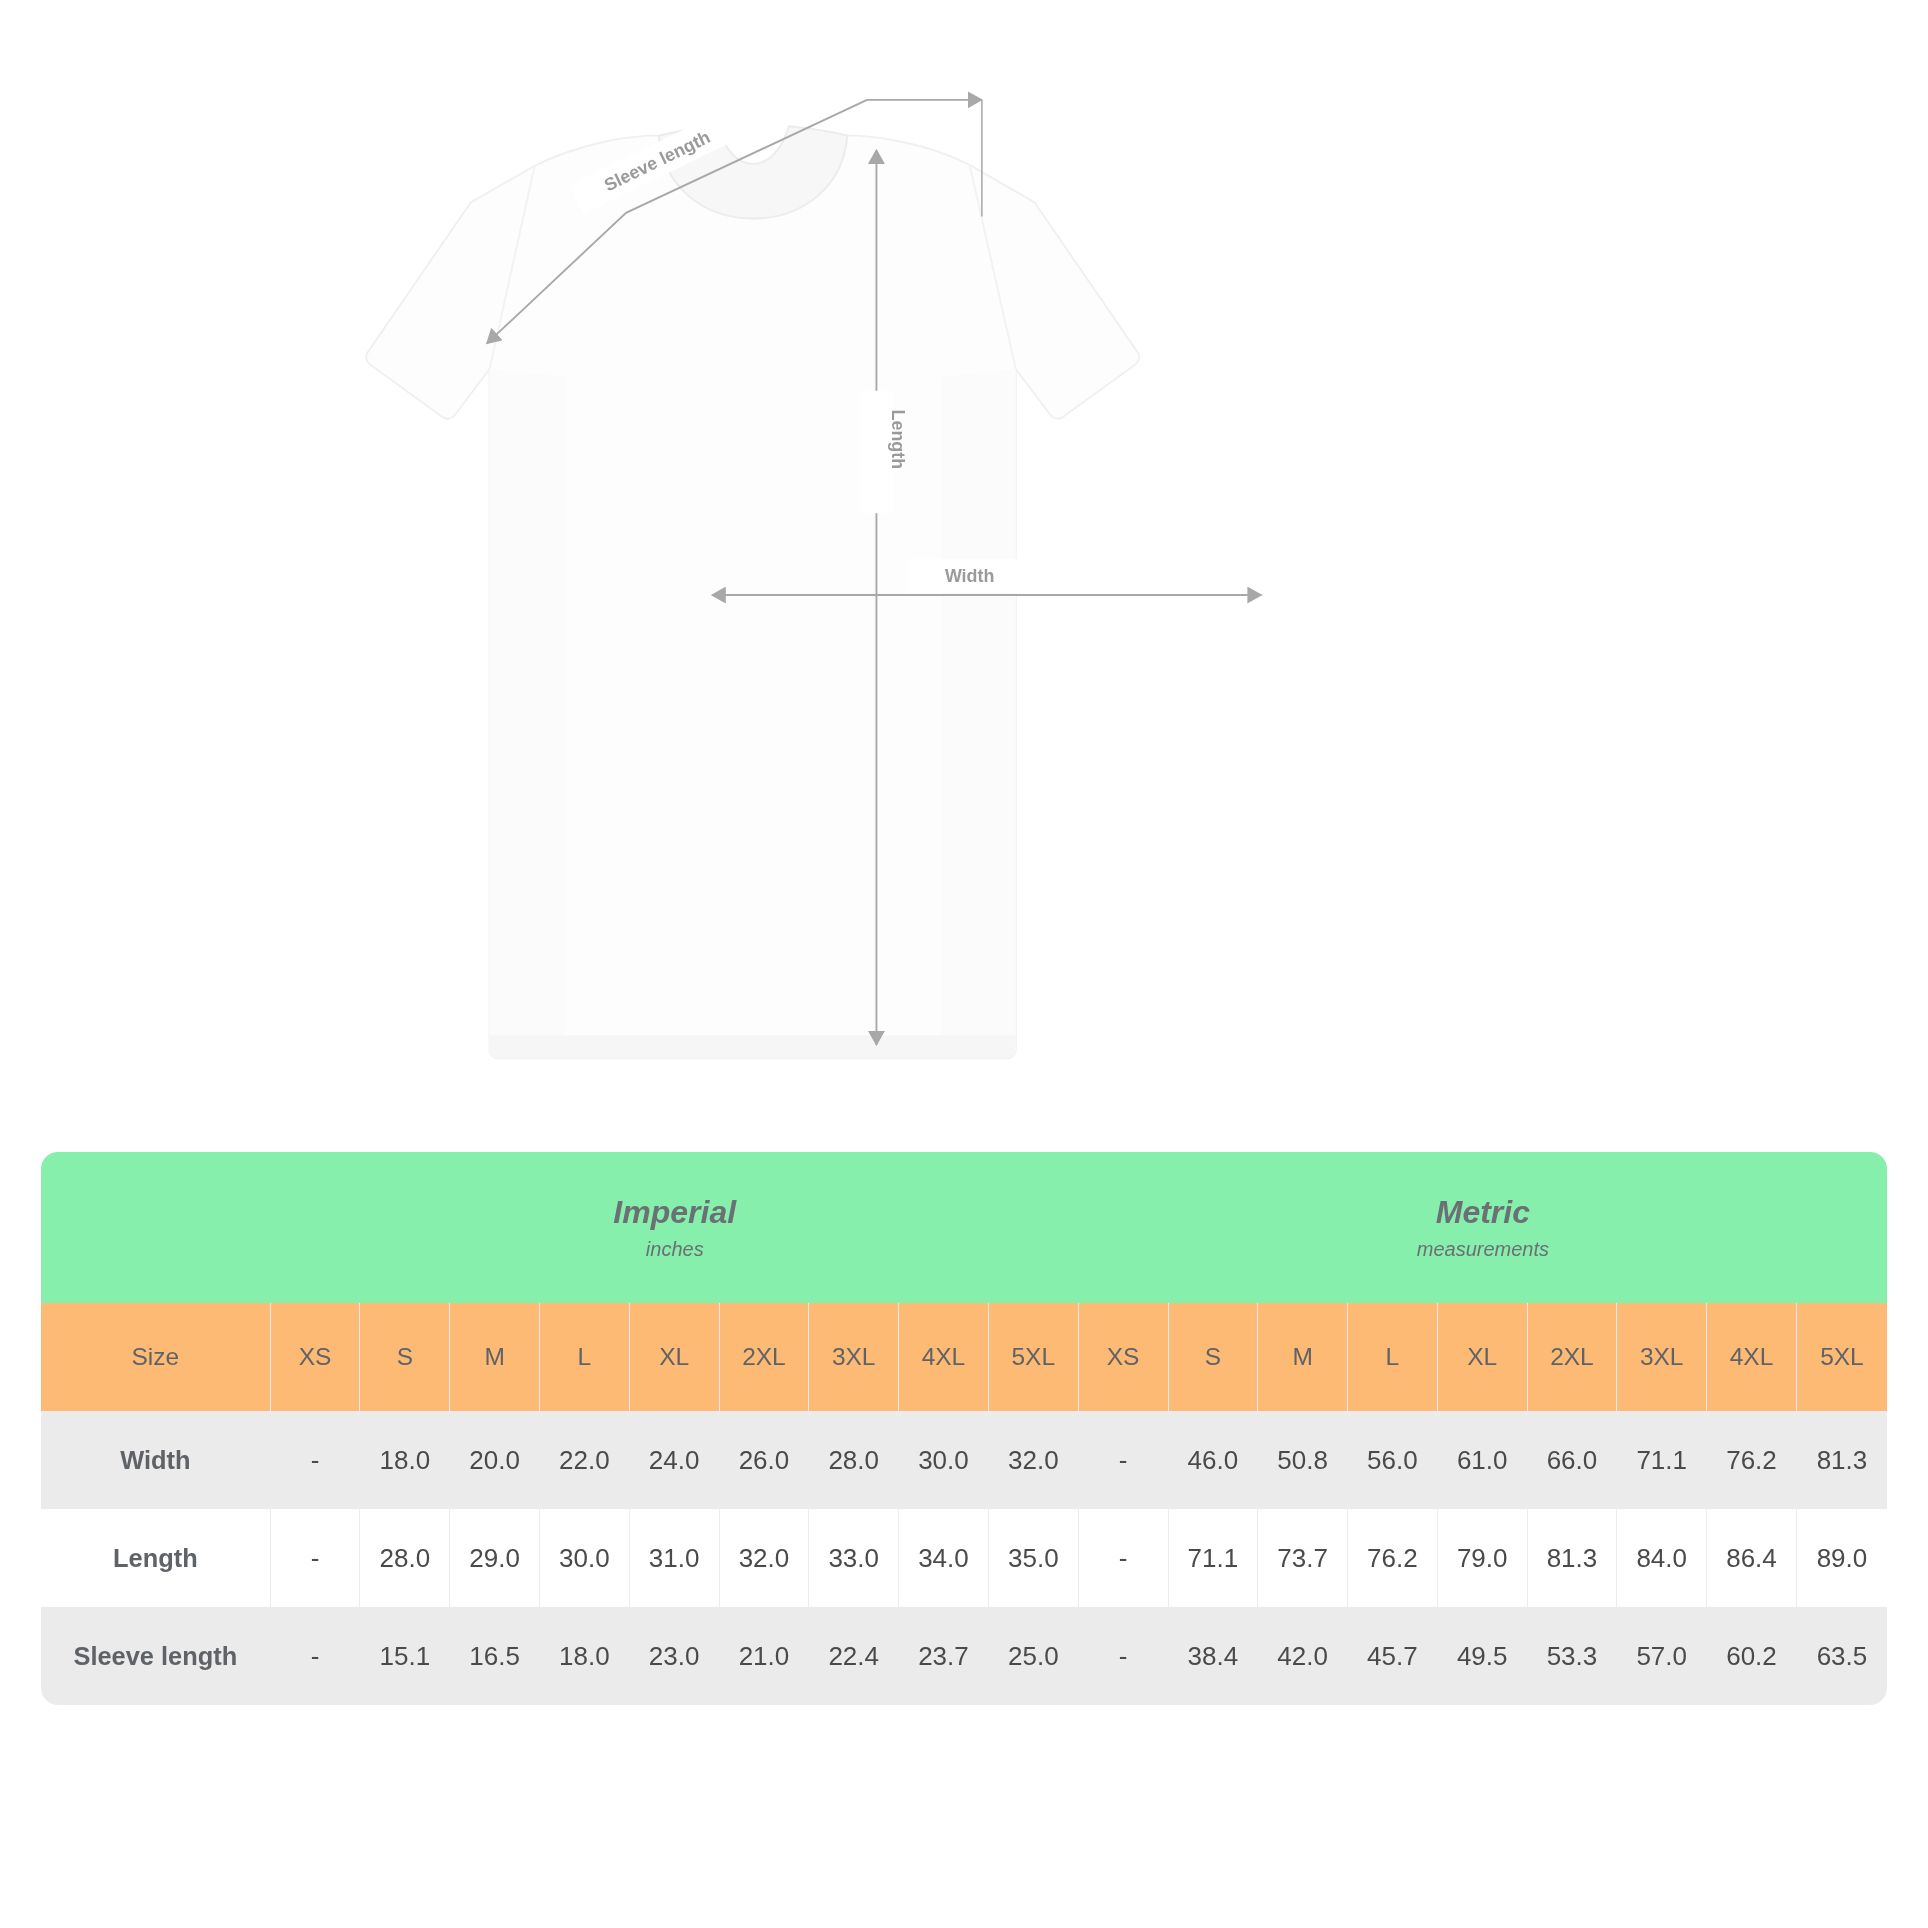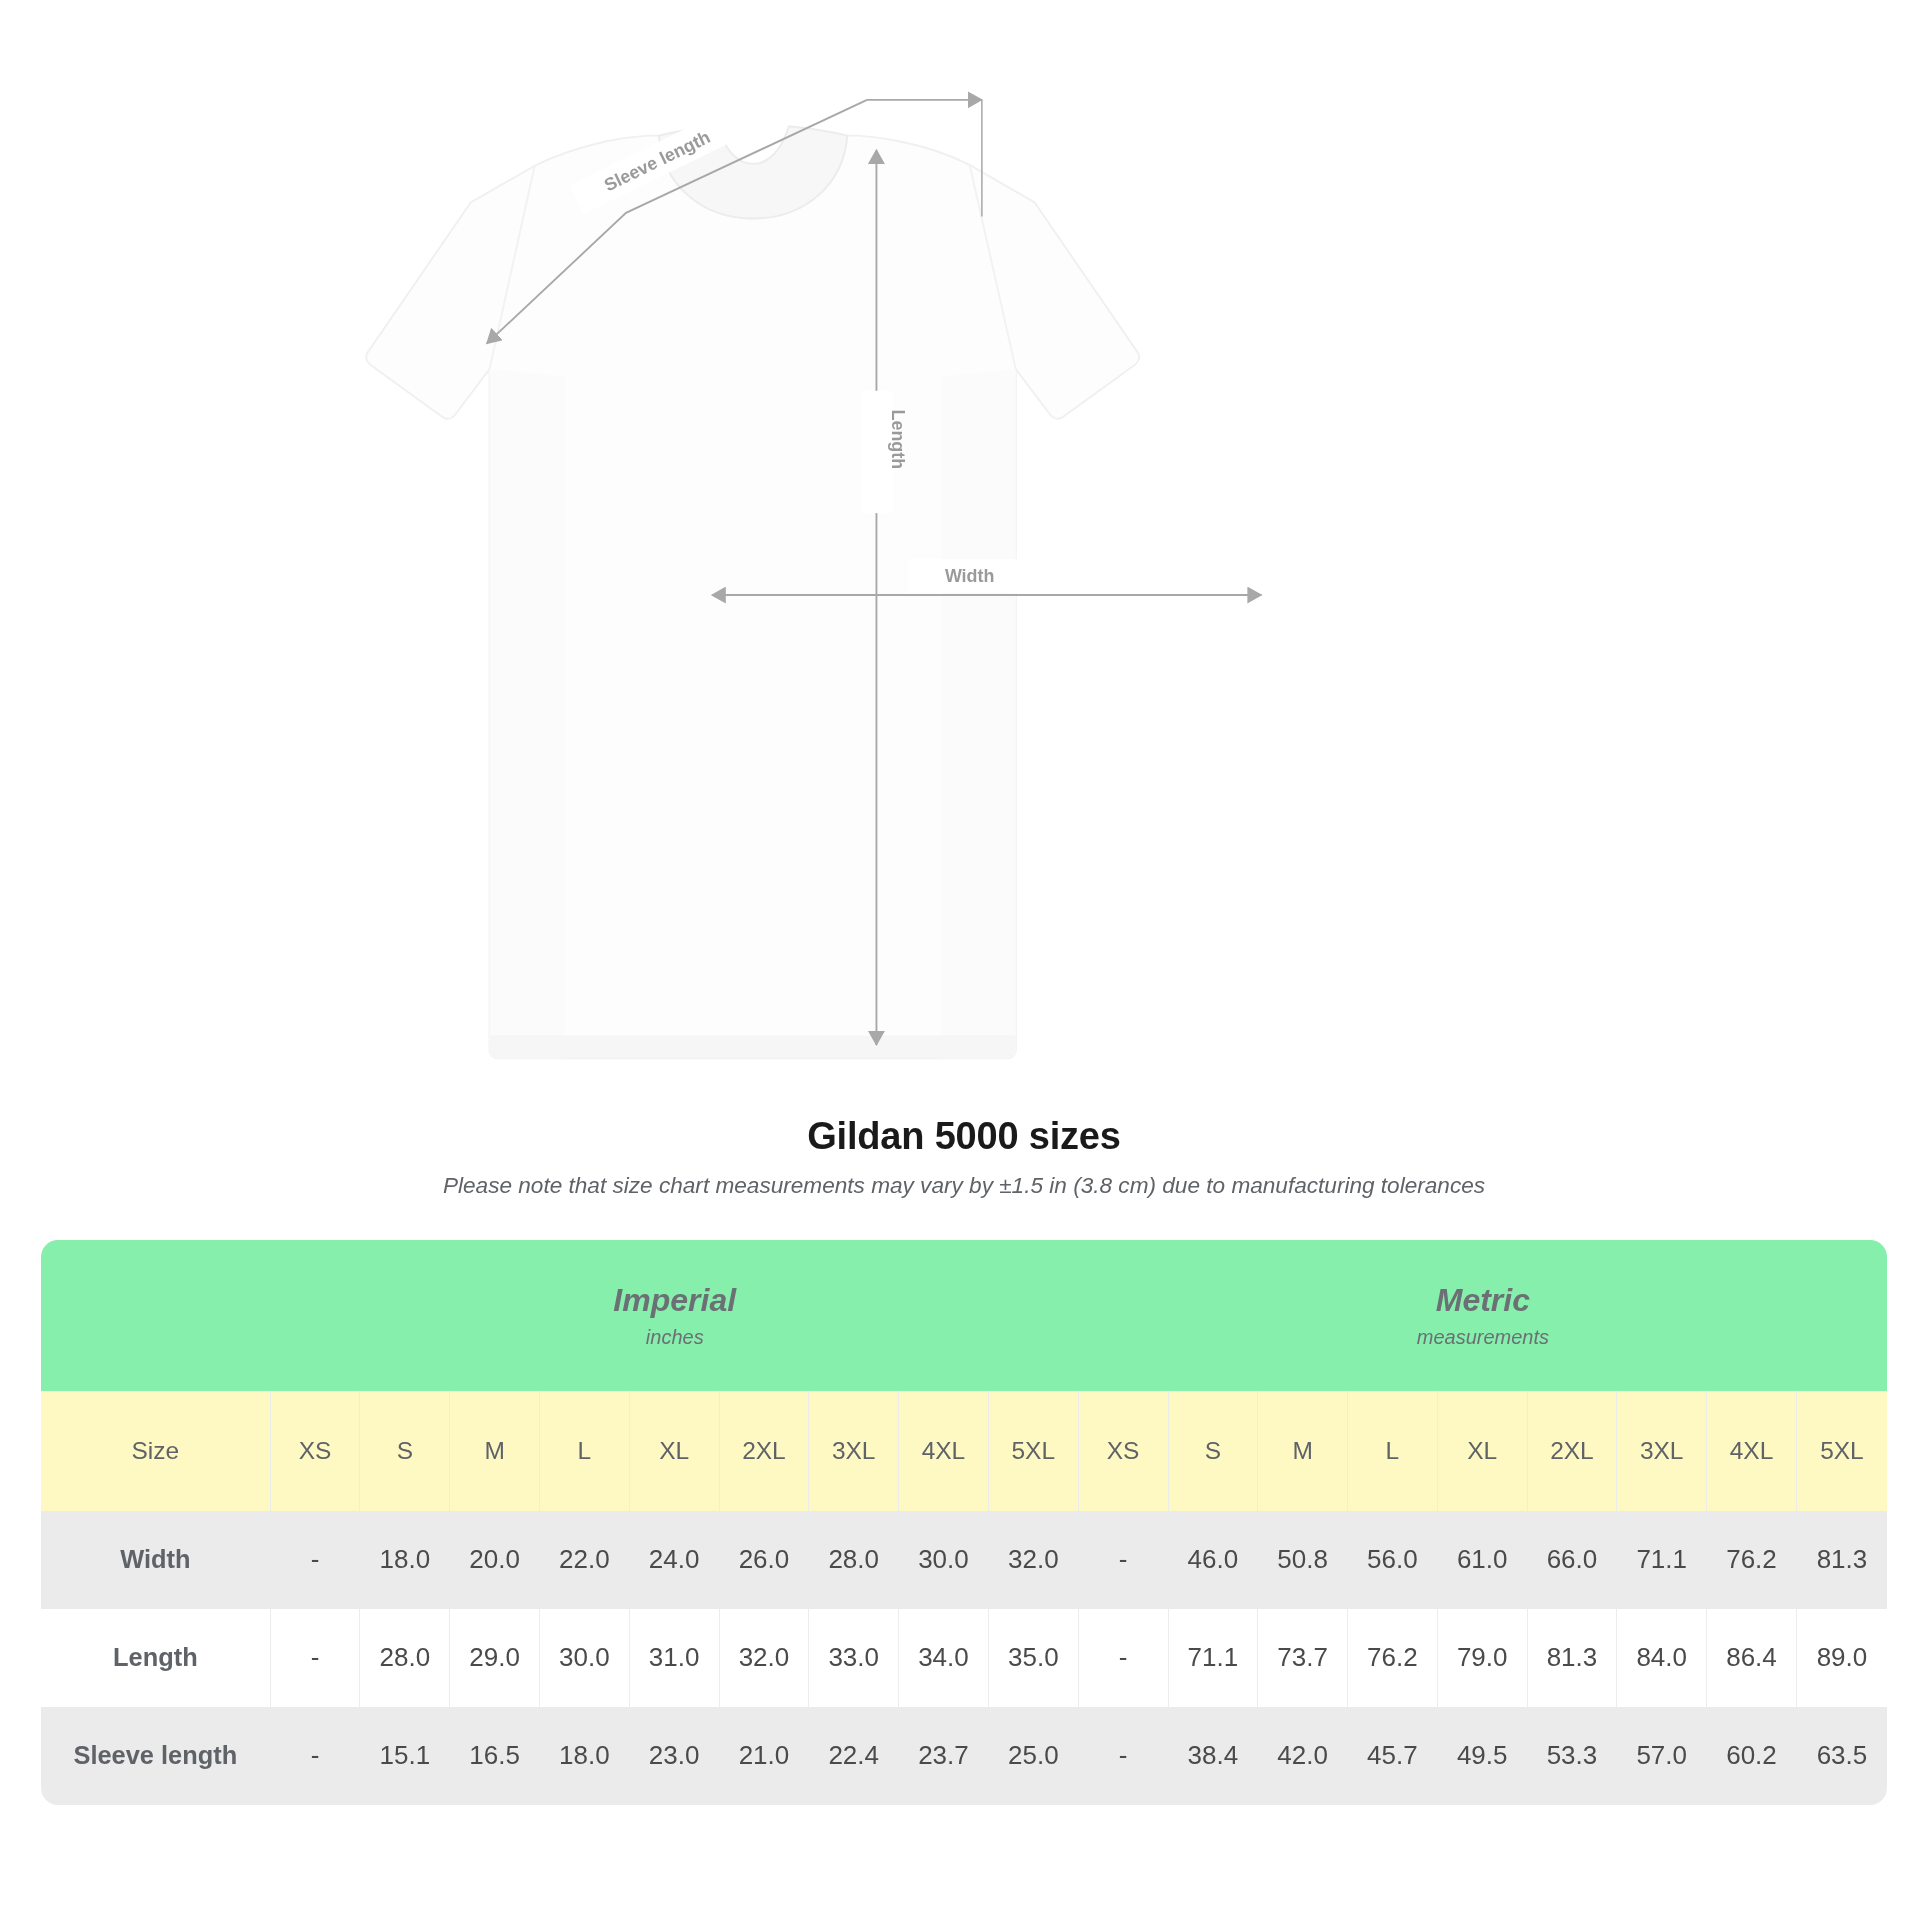--- a/index.html
+++ b/index.html
@@ -91,22 +91,22 @@
   }
   .unit-sub {
     font-size: 20px;
     font-style: italic;
     color: #6b7075;
     margin-top: 7.5px;
   }
 
   
   .size-row td {
-    background: #fef9c3;
-    height: 120px;
+    background: #fdba74;
+    height: 108px;
     font-size: 24.5px;
     font-weight: bold;
     color: #5f6368;
     border-right: 0.9px solid #ececec;
   }
   .size-row td.rowlabel {
     font-size: 24.5px;
   }
   .size-row td.last-cell { border-right: none; }
 
@@ -216,24 +216,20 @@
         <polyline points="921,106 1043,106" fill="none" stroke="#a8a8a8" stroke-width="2" marker-end="url(#arrHead)"></polyline>
         <polyline points="921,106 665,226 517,365" fill="none" stroke="#a8a8a8" stroke-width="2" marker-end="url(#arrHead)"></polyline>
         <g transform="translate(700,175) rotate(-26)">
           <rect x="-95" y="-22" width="200" height="34" fill="#ffffff"></rect>
           <text class="dim-label" x="0" y="2" text-anchor="middle">Sleeve length</text>
         </g>
       </g>
     </svg>
   </div>
 
-  <div class="title-block">
-    <div class="chart-title">Gildan 5000 sizes</div>
-    <div class="chart-note">Please note that size chart measurements may vary by ±1.5 in (3.8 cm) due to manufacturing tolerances</div>
-  </div>
 
   <div class="table-wrap">
     <table class="size-table">
       <colgroup>
         <col class="col-label">
         <col class="col-val">
           <col class="col-val">
           <col class="col-val">
           <col class="col-val">
           <col class="col-val">

